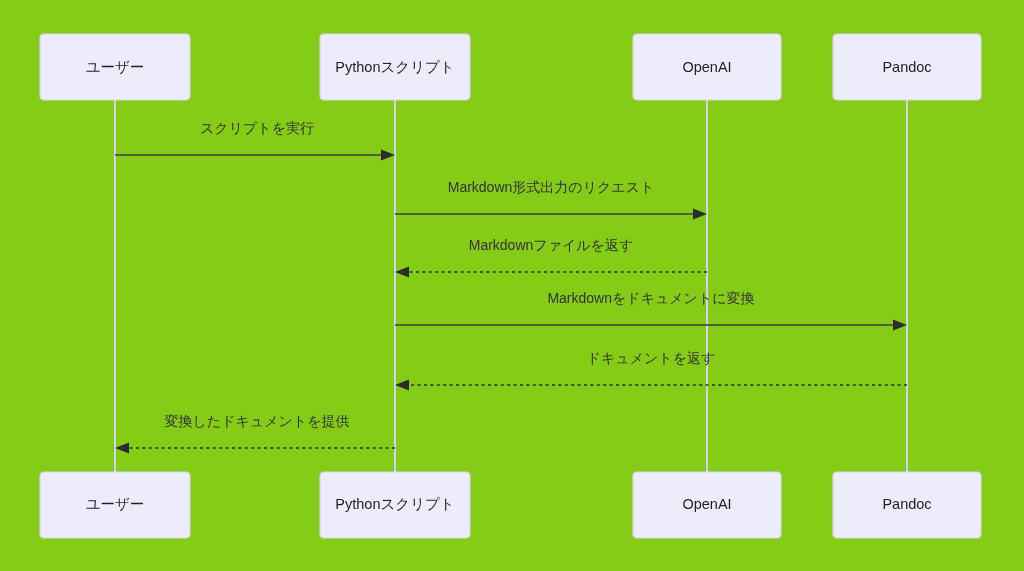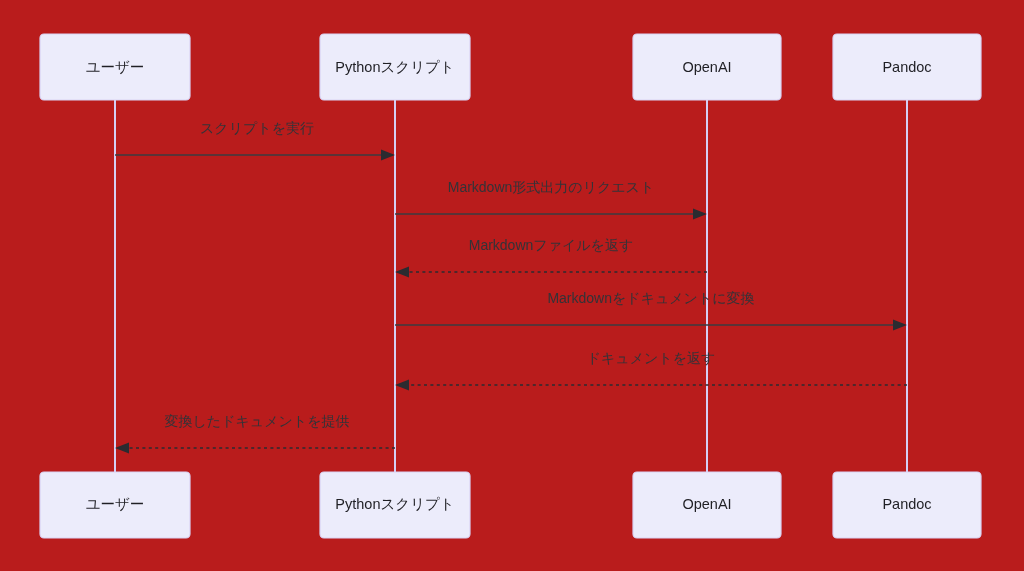--- a/index.html
+++ b/index.html
@@ -8,21 +8,21 @@
     padding: 0;
     background: #ffffff;
   }
   body {
     font-family: "Liberation Sans", "DejaVu Sans", sans-serif;
   }
   #diagram-root {
     position: relative;
     width: 1024px;
     height: 571px;
-    background: #b91c1c;
+    background: #84cc16;
     overflow: hidden;
   }
   #diagram-svg {
     position: absolute;
     top: 0;
     left: 0;
     width: 1024px;
     height: 571px;
     display: block;
   }

